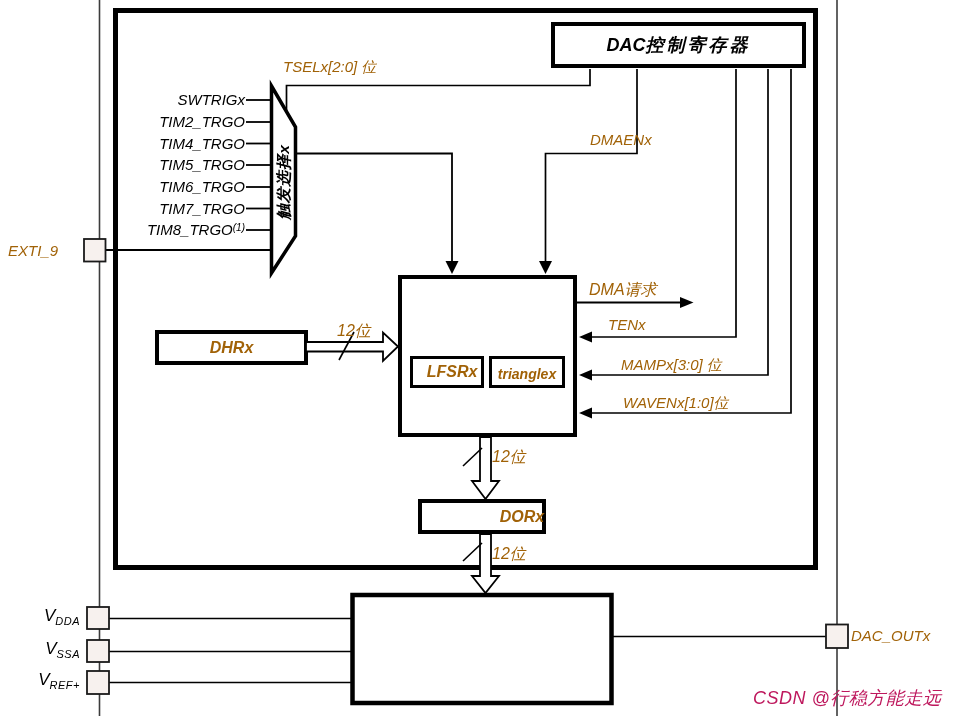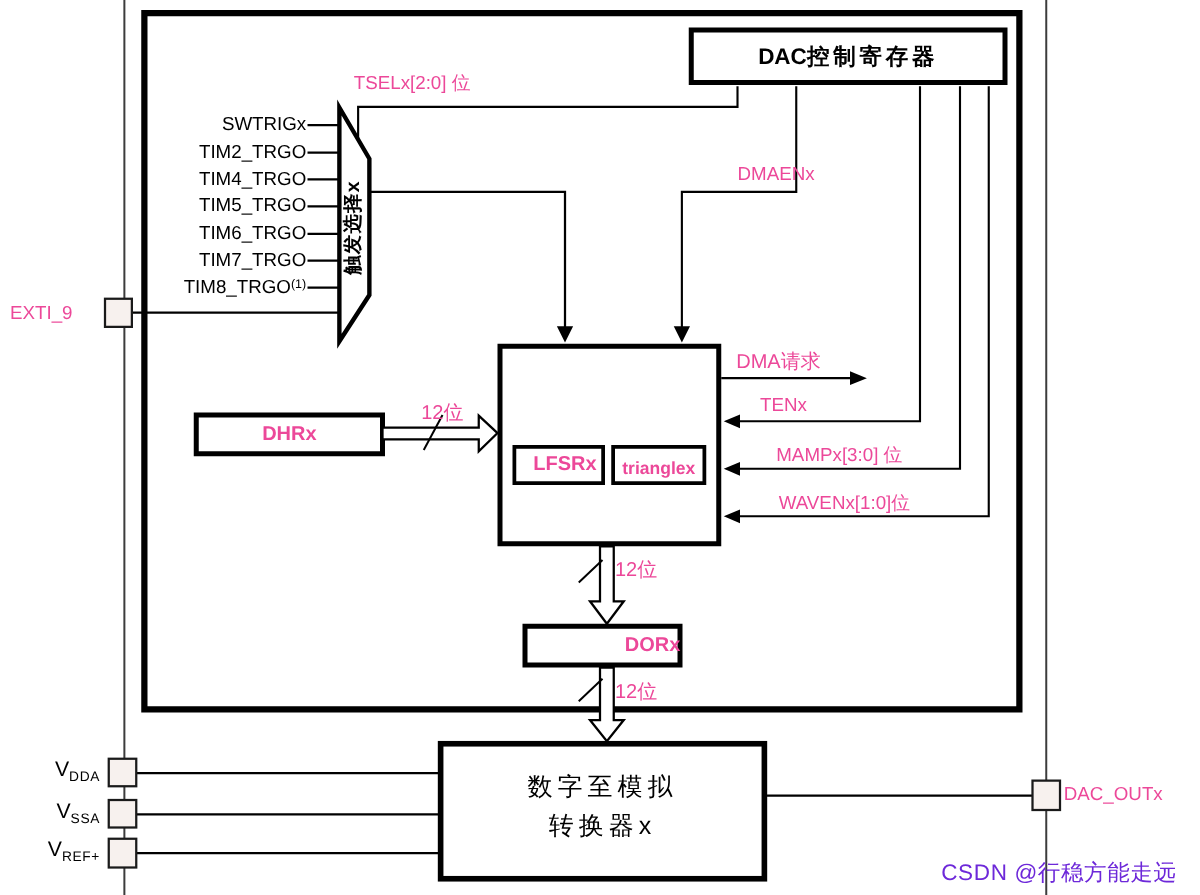--- a/index.html
+++ b/index.html
@@ -1,21 +1,21 @@
 <!DOCTYPE html>
 <html><head>
 <meta charset="utf-8">
 <style>
   html,body{margin:0;padding:0;background:#fff;}
   .stage{
     position:relative;width:960px;height:716px;background:#ffffff;overflow:hidden;
-    font-family:"Liberation Sans","DejaVu Sans",sans-serif;color:#000;
+    font-family:"Liberation Sans","DejaVu Sans",sans-serif;color:#000;font-style:italic;
   }
   .stage svg{position:absolute;left:0;top:0;}
-  .lbl{position:absolute;font-size:15px;white-space:nowrap;line-height:18px;color:#ec4899;}
+  .lbl{position:absolute;font-size:15px;white-space:nowrap;line-height:18px;color:#a16207;}
   .lbl.center{text-align:center;}
   .lbl.bold{font-weight:700;}
   .trigger-row{position:absolute;right:715px;height:18px;font-size:15px;line-height:18px;white-space:nowrap;text-align:right;}
   .sup{font-size:10px;position:relative;top:-4px;}
   .sub{font-size:11px;position:relative;top:4px;letter-spacing:0.5px;}
   .vpin-label{position:absolute;right:880px;height:22px;font-size:17px;line-height:22px;white-space:nowrap;}
   .dac-title{position:absolute;font-size:18px;font-weight:700;}
   .cn-space{letter-spacing:3px;}
   .mux-label{
     position:absolute;left:213px;top:173px;width:141px;height:18px;
@@ -134,26 +134,22 @@
   <div class="lbl bold center" style="left:410px;top:363px;width:84px;font-size:16px;">LFSRx</div>
   <div class="lbl bold center" style="left:489px;top:364.5px;width:76px;font-size:14px;">trianglex</div>
 
   <div class="lbl bold center" style="left:155px;top:338.5px;width:153px;font-size:16px;">DHRx</div>
   <div class="lbl bold center" style="left:418px;top:508px;width:128px;font-size:16px;padding-left:40px;">DORx</div>
 
   <div class="lbl" style="left:337px;top:322px;font-size:16px;">12位</div>
   <div class="lbl" style="left:492px;top:447.5px;font-size:16px;">12位</div>
   <div class="lbl" style="left:492px;top:544.5px;font-size:16px;">12位</div>
 
-  <div class="conv-text">
-    <div>数字至模拟</div>
-    <div>转换器x</div>
-  </div>
 
   <div class="lbl" style="left:851px;top:626.5px;">DAC_OUTx</div>
 
   <div class="vpin-label" style="top:605px;"><span>V</span><span class="sub">DDA</span></div>
   <div class="vpin-label" style="top:638px;"><span>V</span><span class="sub">SSA</span></div>
   <div class="vpin-label" style="top:669px;"><span>V</span><span class="sub">REF+</span></div>
 
-  <div class="watermark" style="color:#6d28d9;">CSDN @行稳方能走远</div>
+  <div class="watermark" style="color:#be185d;">CSDN @行稳方能走远</div>
 
 </div>
 
 </body></html>

